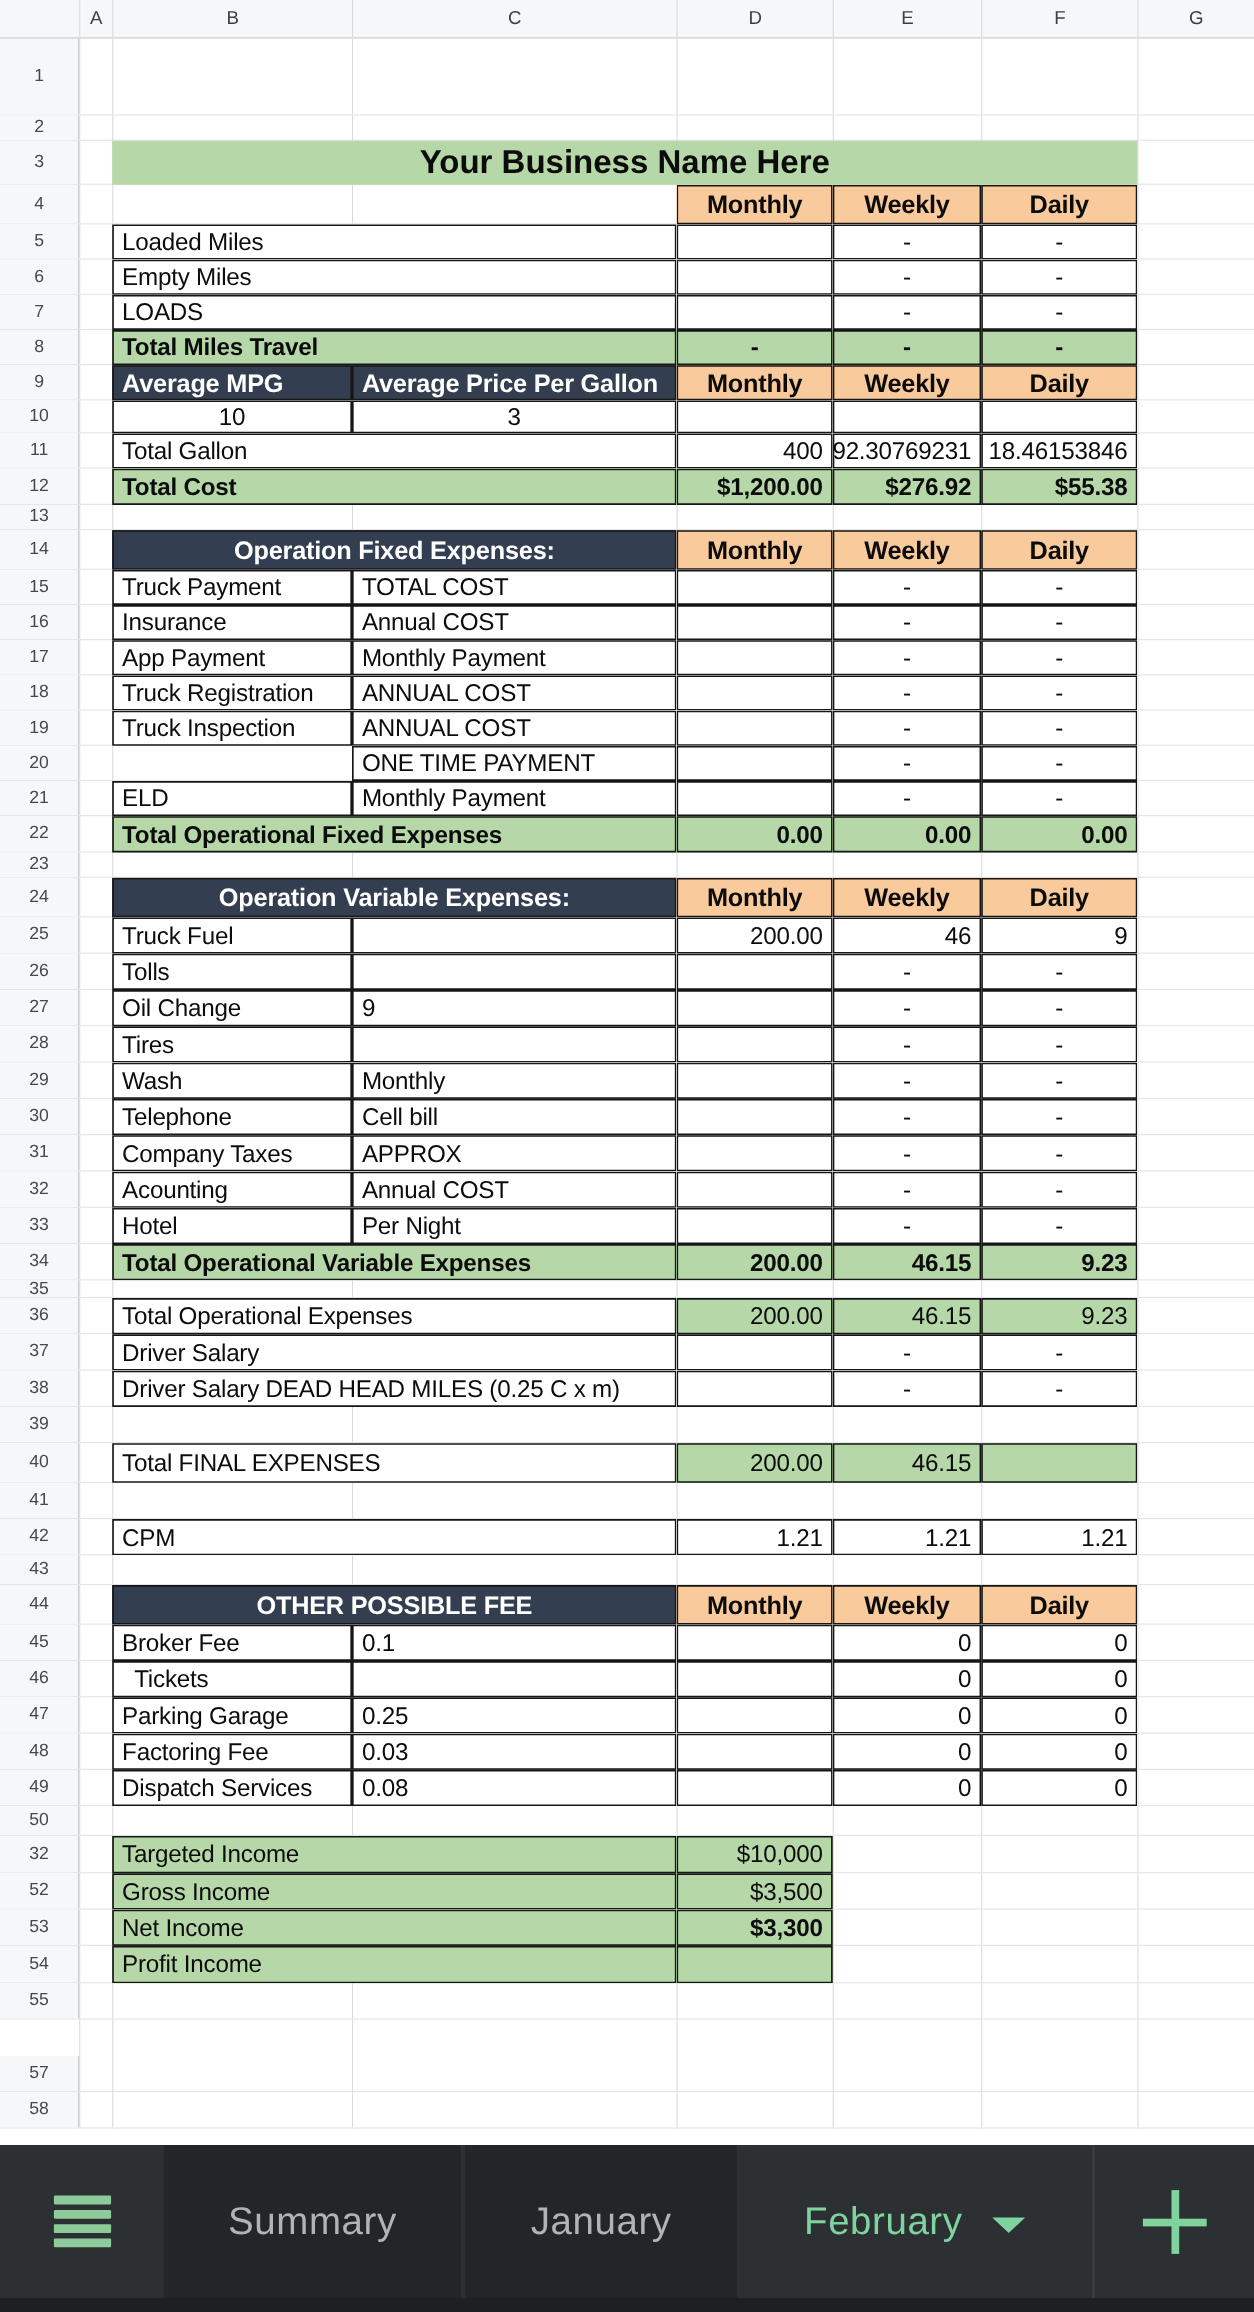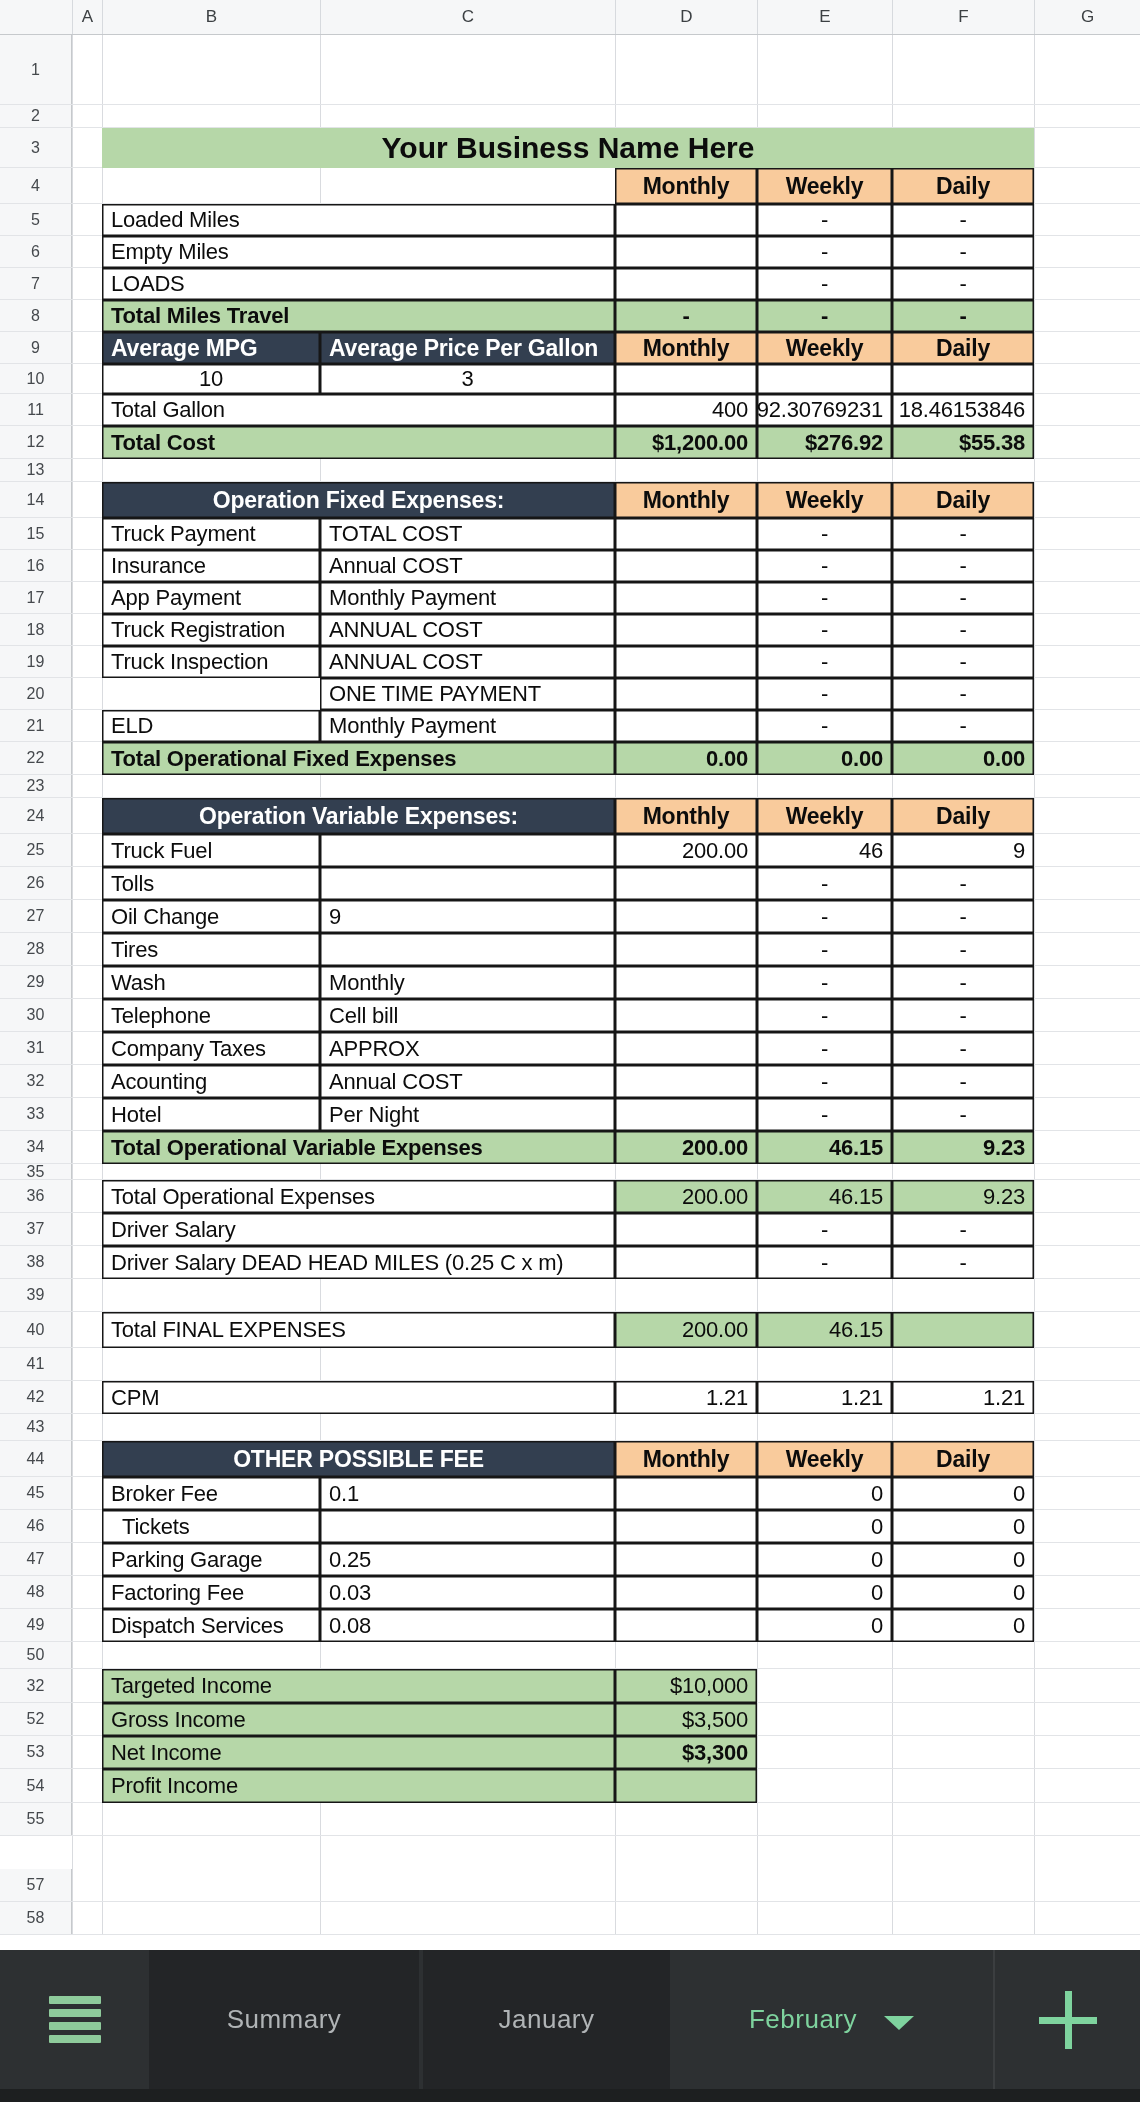--- a/index.html
+++ b/index.html
@@ -40,21 +40,21 @@
   .bg-white{background:#ffffff;}
   .al-center{justify-content:center;}
   .al-right{justify-content:flex-end;}
   .al-left{justify-content:flex-start;}
   .bold{font-weight:700;}
   .title{font-size:30px;letter-spacing:0;}
   
   #tabbar{position:absolute;left:0;top:1950px;width:1140px;height:152px;background:#2d3032;}
   .seg{position:absolute;top:0;height:139px;display:flex;align-items:center;justify-content:center;}
   .seg-menu{left:0;width:149px;}
-  .tab{font-size:26px;letter-spacing:0.5px;cursor:default;}
+  .tab{font-size:35px;letter-spacing:0.5px;cursor:default;}
   .tab-summary{left:149px;width:270px;background:#232527;color:#b0b4b6;}
   .tab-january{left:423px;width:247px;background:#232527;color:#b0b4b6;}
   .tab-february{left:670px;width:323px;color:#7ed39e;}
   .seg-add{left:993px;width:147px;border-left:2px solid #3b3e40;box-sizing:border-box;}
   .tabbar-strip{position:absolute;left:0;bottom:0;width:1140px;height:13px;background:#1d1f20;}
   .hamburger{display:flex;flex-direction:column;gap:5px;width:52px;}
   .hamburger i{display:block;height:8px;background:#8ecb9b;border-radius:1px;}
   .tri{
     width:0;height:0;margin-left:27px;margin-top:6px;
     border-left:15px solid transparent;border-right:15px solid transparent;

